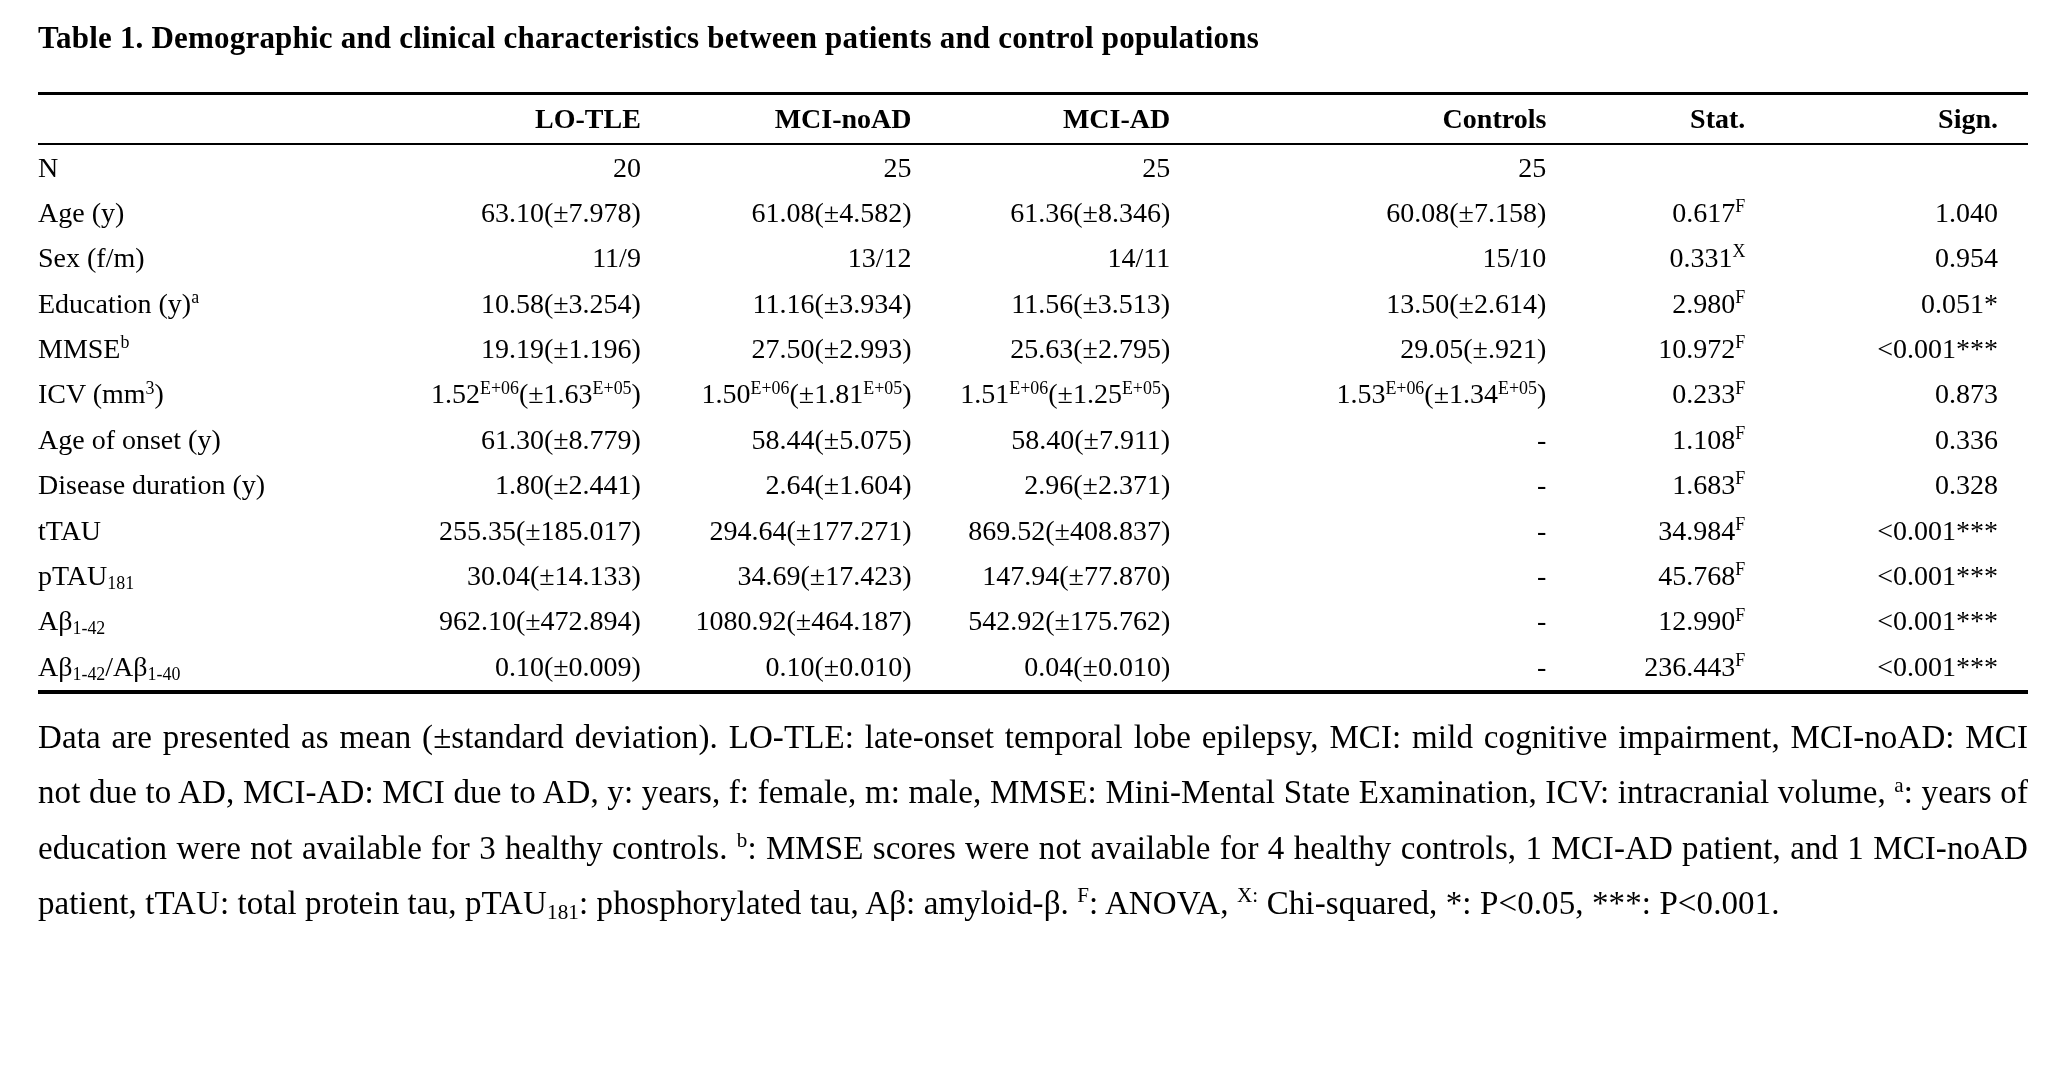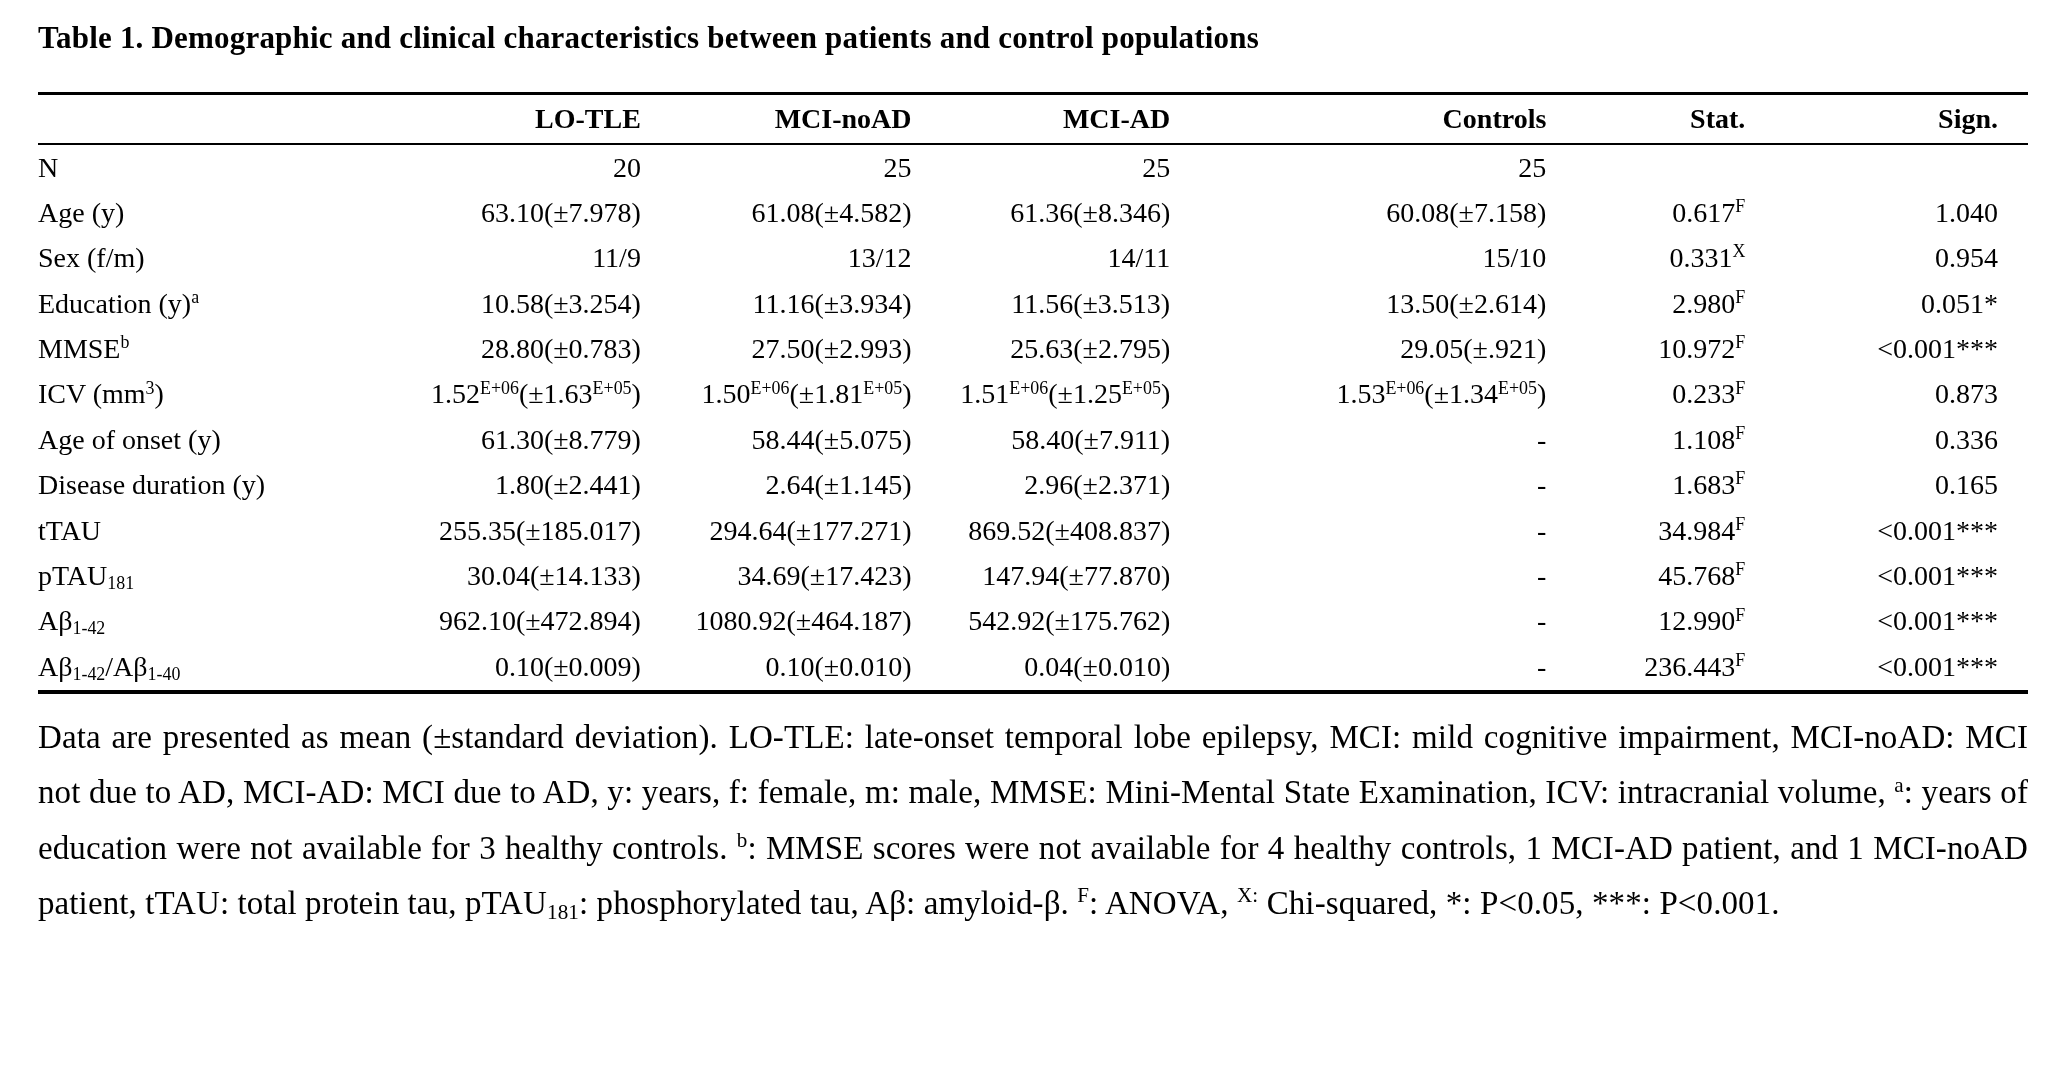--- a/index.html
+++ b/index.html
@@ -142,21 +142,21 @@
           <td class="col0">Education (y)<sup>a</sup></td>
           <td class="col1">10.58(±3.254)</td>
           <td class="col2">11.16(±3.934)</td>
           <td class="col3">11.56(±3.513)</td>
           <td class="col4">13.50(±2.614)</td>
           <td class="col5">2.980<sup>F</sup></td>
           <td class="col6">0.051*</td>
         </tr>
         <tr>
           <td class="col0">MMSE<sup>b</sup></td>
-          <td class="col1">28.80(±0.783)</td>
+          <td class="col1">19.19(±1.196)</td>
           <td class="col2">27.50(±2.993)</td>
           <td class="col3">25.63(±2.795)</td>
           <td class="col4">29.05(±.921)</td>
           <td class="col5">10.972<sup>F</sup></td>
           <td class="col6">&lt;0.001***</td>
         </tr>
         <tr>
           <td class="col0">ICV (mm<sup>3</sup>)</td>
           <td class="col1">1.52<sup>E+06</sup>(±1.63<sup>E+05</sup>)</td>
           <td class="col2">1.50<sup>E+06</sup>(±1.81<sup>E+05</sup>)</td>
@@ -170,25 +170,25 @@
           <td class="col1">61.30(±8.779)</td>
           <td class="col2">58.44(±5.075)</td>
           <td class="col3">58.40(±7.911)</td>
           <td class="col4">-</td>
           <td class="col5">1.108<sup>F</sup></td>
           <td class="col6">0.336</td>
         </tr>
         <tr>
           <td class="col0">Disease duration (y)</td>
           <td class="col1">1.80(±2.441)</td>
-          <td class="col2">2.64(±1.145)</td>
+          <td class="col2">2.64(±1.604)</td>
           <td class="col3">2.96(±2.371)</td>
           <td class="col4">-</td>
           <td class="col5">1.683<sup>F</sup></td>
-          <td class="col6">0.165</td>
+          <td class="col6">0.328</td>
         </tr>
         <tr>
           <td class="col0">tTAU</td>
           <td class="col1">255.35(±185.017)</td>
           <td class="col2">294.64(±177.271)</td>
           <td class="col3">869.52(±408.837)</td>
           <td class="col4">-</td>
           <td class="col5">34.984<sup>F</sup></td>
           <td class="col6">&lt;0.001***</td>
         </tr>

